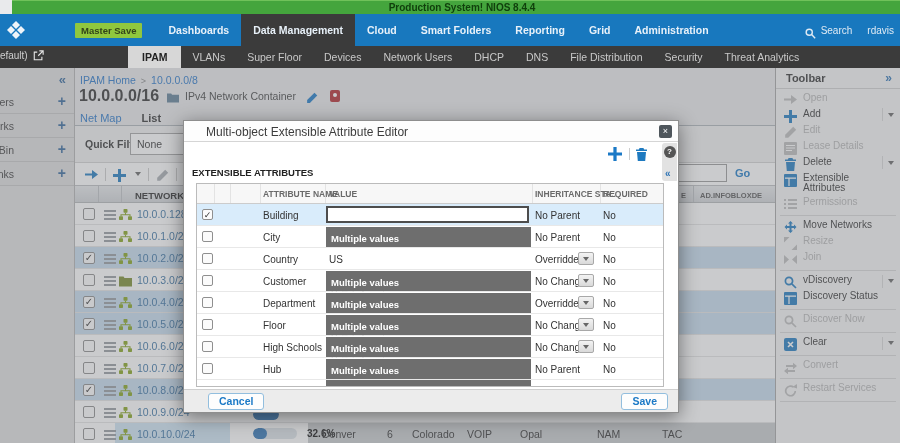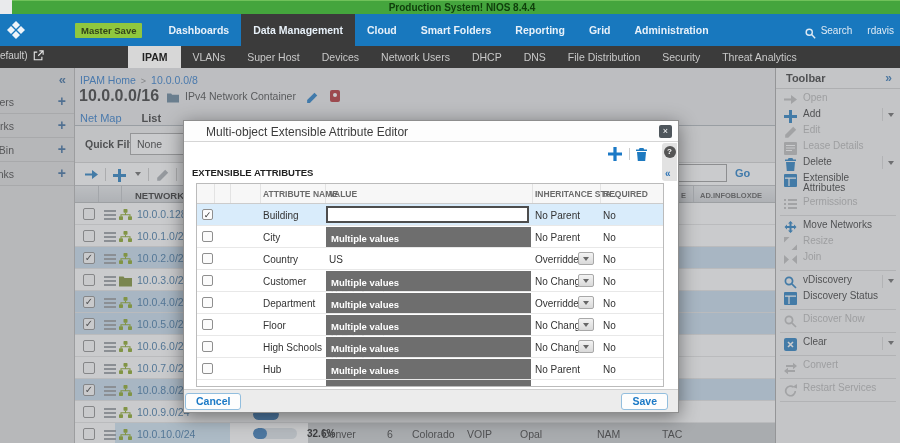--- a/index.html
+++ b/index.html
@@ -135,21 +135,21 @@
   .m-multi .s{font-size:8px;color:#d6d6d6;line-height:8px;}
   .m-multi.single .v{line-height:18px;}
   .m-text{position:absolute;left:132px;top:6px;font-size:10px;color:#333;}
   .m-inh{position:absolute;left:338px;top:6px;font-size:10px;color:#333;white-space:nowrap;}
   .m-dd{position:absolute;left:381px;top:4px;width:16px;height:13px;background:linear-gradient(#f3f3f3,#d9d9d9);border:1px solid #a8a8a8;border-radius:2px;display:flex;align-items:center;justify-content:center;}
   .m-req{position:absolute;left:406px;top:6px;font-size:10px;color:#333;}
   .m-partial{position:absolute;left:129px;width:205px;height:6px;background:#6e6e6e;}
   .m-foot{position:absolute;left:0;bottom:0;width:100%;height:23px;background:#ececec;border-top:1px solid #cfcfcf;}
   .m-btn{position:absolute;top:3px;height:17px;padding:0 10px;background:#fdfdfd;border:1px solid #92bede;border-radius:3px;
          color:#1b79c6;font-size:10.5px;font-weight:bold;line-height:15px;}
-  .m-cancel{left:1px;} .m-save{right:10px;}
+  .m-cancel{left:24px;} .m-save{right:10px;}
 </style>
 </head>
 <body>
 
 <div class="screen">
 
   <div class="banner">
     <span>Production System! NIOS 8.4.4</span>
   </div>
 
@@ -181,21 +181,21 @@
     <div class="default-link">
       <span>(default)</span>
       <span class="ext" id="ext-slot"><svg viewBox="0 0 13 13" width="100%" height="100%" fill="currentColor" aria-hidden="true">
             <path d="M5 2.5H1.5v9h9V8" fill="none" stroke="currentColor" stroke-width="1.3"></path>
             <path d="M7.5 1H12v4.5M11.6 1.4 6.2 6.8" fill="none" stroke="currentColor" stroke-width="1.3"></path>
           </svg></span>
     </div>
     <div class="subtabs" id="subtabs">
         <div class="subtab active">IPAM</div>
         <div class="subtab">VLANs</div>
-        <div class="subtab">Super Host</div>
+        <div class="subtab">Super Floor</div>
         <div class="subtab">Devices</div>
         <div class="subtab">Network Users</div>
         <div class="subtab">DHCP</div>
         <div class="subtab">DNS</div>
         <div class="subtab">File Distribution</div>
         <div class="subtab">Security</div>
         <div class="subtab">Threat Analytics</div>
       </div>
   </div>
 

